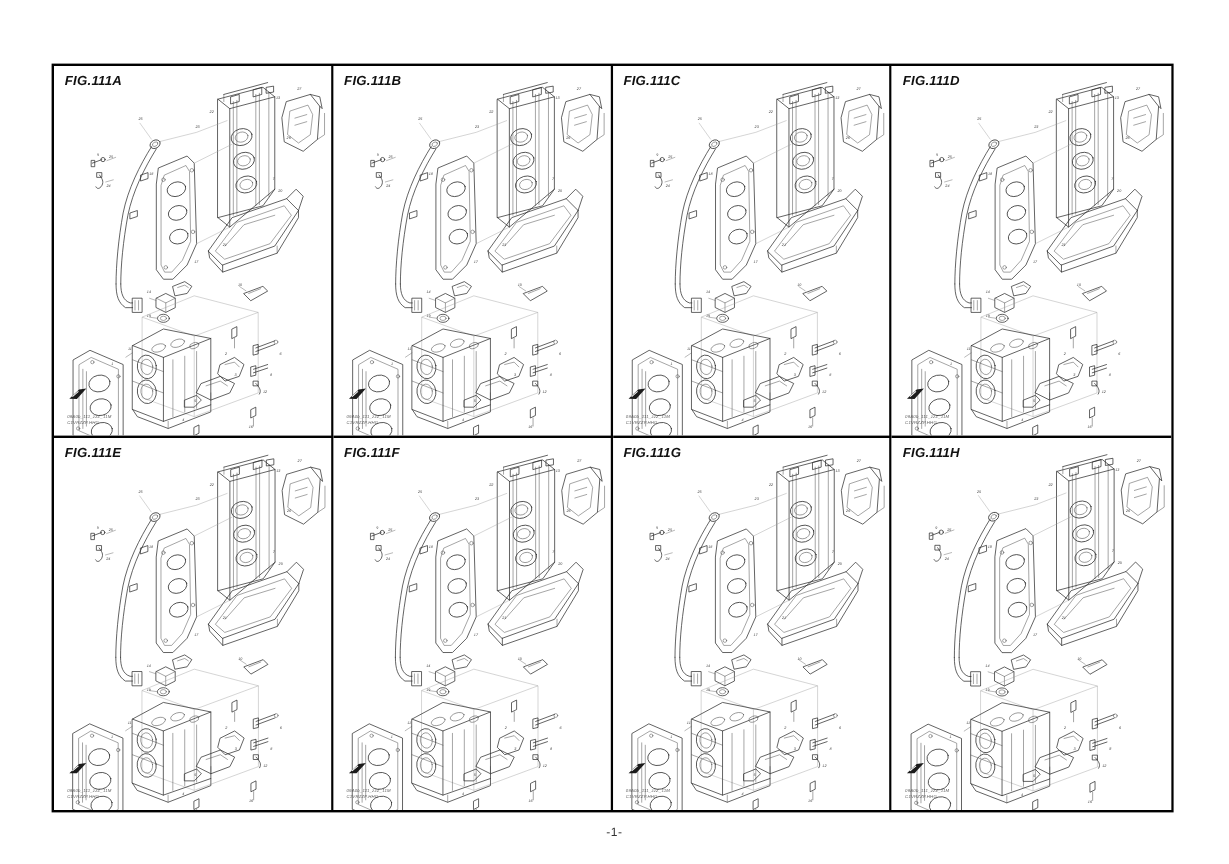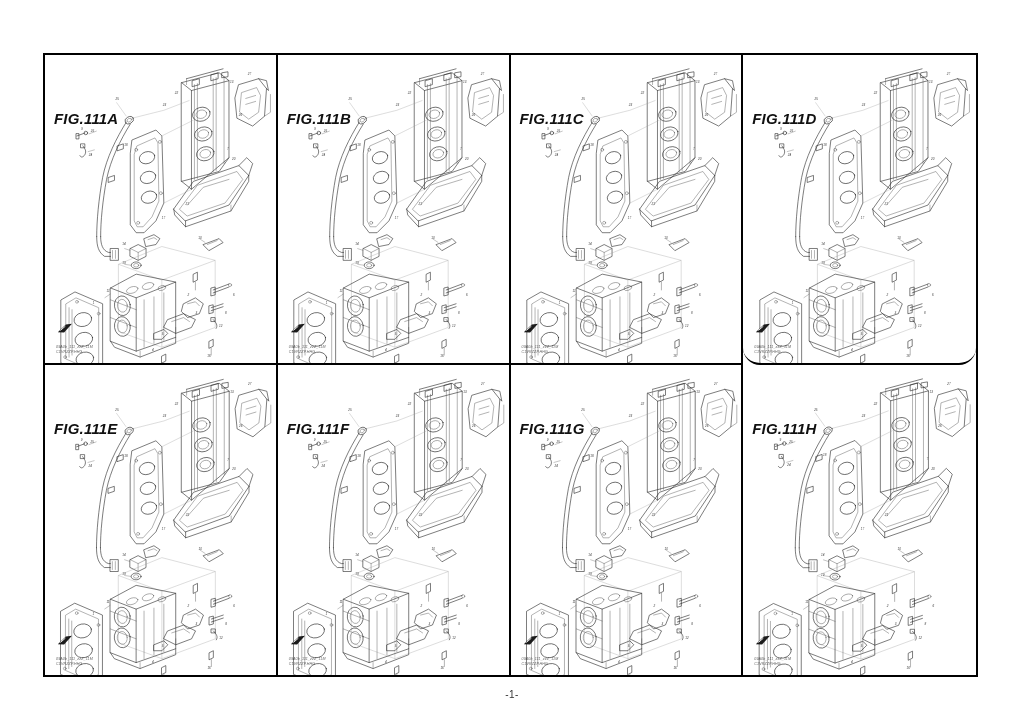--- a/index.html
+++ b/index.html
@@ -32,34 +32,33 @@
     grid-template-rows:repeat(2,1fr);
   }
   .panel{
     position:relative;
     box-sizing:border-box;
     border-right:2.2px solid #000;
     border-bottom:2.2px solid #000;
     overflow:hidden;
     background:#fff;
   }
-  .panel.col-last{border-right:none;border-radius:17px;}
+  .panel.col-last{border-right:none;}
   .panel.row-last{border-bottom:none;}
 
   .panel-title{
     position:absolute;
     left:9px;top:7px;
     font-family:"Liberation Sans", sans-serif;
     font-style:italic;
     font-weight:700;
-    font-size:15px;
+    font-size:11px;
     letter-spacing:.2px;
     color:#111;
     white-space:nowrap;
-    margin-top:48px;
   }
 
   .art-wrap{
     position:absolute;
     left:0;top:0;
     width:100%;height:100%;
   }
   .art{
     position:absolute;
     left:0;top:0;

